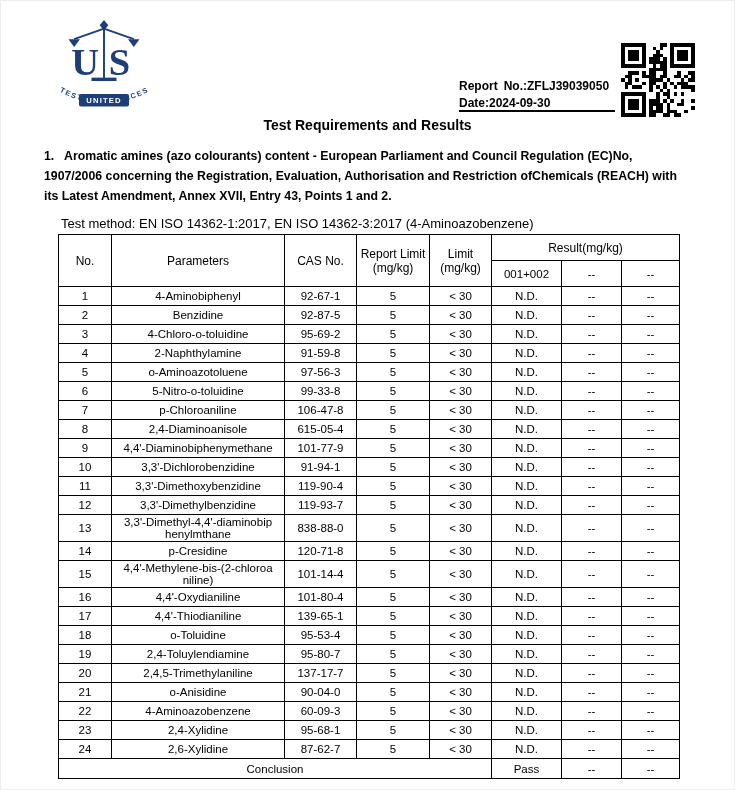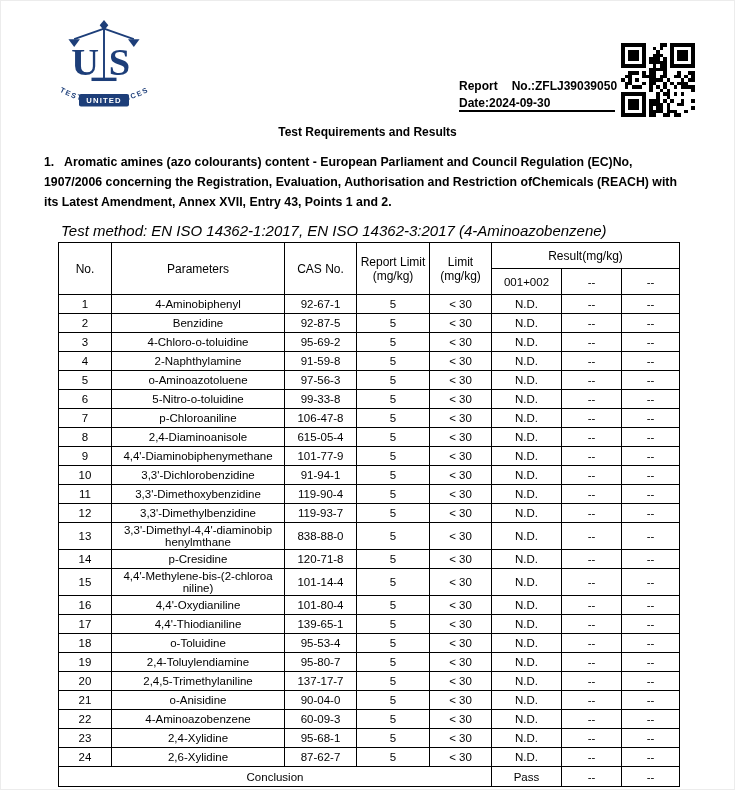--- a/index.html
+++ b/index.html
@@ -18,33 +18,33 @@
   .header { position: relative; height: 112px; }
   .logo { position: absolute; left: 50px; top: 18px; width: 106px; height: 100px; }
   .report-info {
     position: absolute;
     left: 458px;
     top: 78px;
     width: 156px;
     font-size: 12px;
     font-weight: bold;
   }
-  .report-line { display: flex; gap: 14px; white-space: nowrap; }
+  .report-line { display: flex; gap: 6px; white-space: nowrap; }
   .date-line { margin-top: 3px; padding-bottom: 0; border-bottom: 2px solid #000; white-space: nowrap; }
   .qr-box { position: absolute; left: 620px; top: 42px; width: 74px; height: 74px; }
   
-  .title { text-align: center; font-size: 12px; font-weight: bold; margin-top: 12px; }
+  .title { text-align: center; font-size: 14px; font-weight: bold; margin-top: 4px; }
   .intro {
     margin: 13px 41px 10px 43px;
     font-size: 12.3px;
     font-weight: bold;
     line-height: 20px;
     white-space: pre-wrap;
   }
-  .method { margin: 6px 12px 3px 60px; font-size: 15px; font-style: italic; }
+  .method { margin: 6px 12px 3px 60px; font-size: 13px; }
   
   table.results {
     border-collapse: collapse;
     table-layout: fixed;
     margin-left: 57px;
   }
   table.results th, table.results td {
     border: 1px solid #000;
     text-align: center;
     vertical-align: middle;

